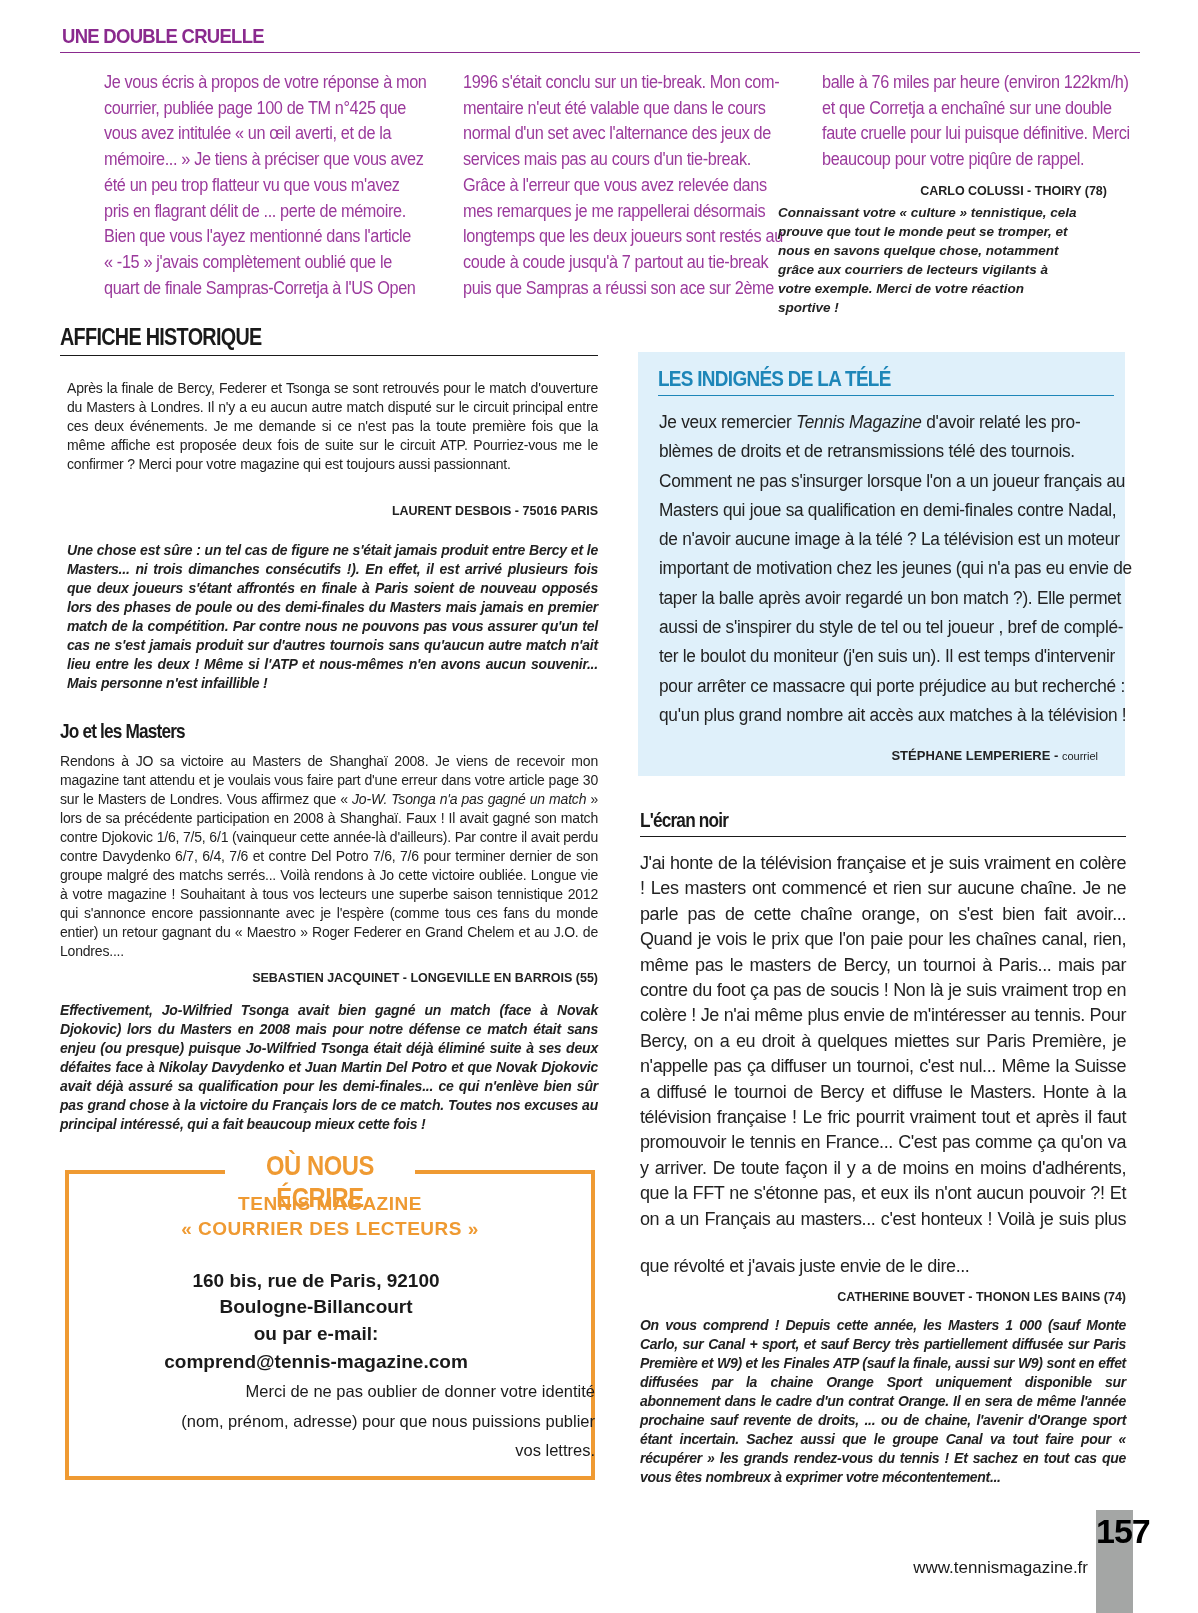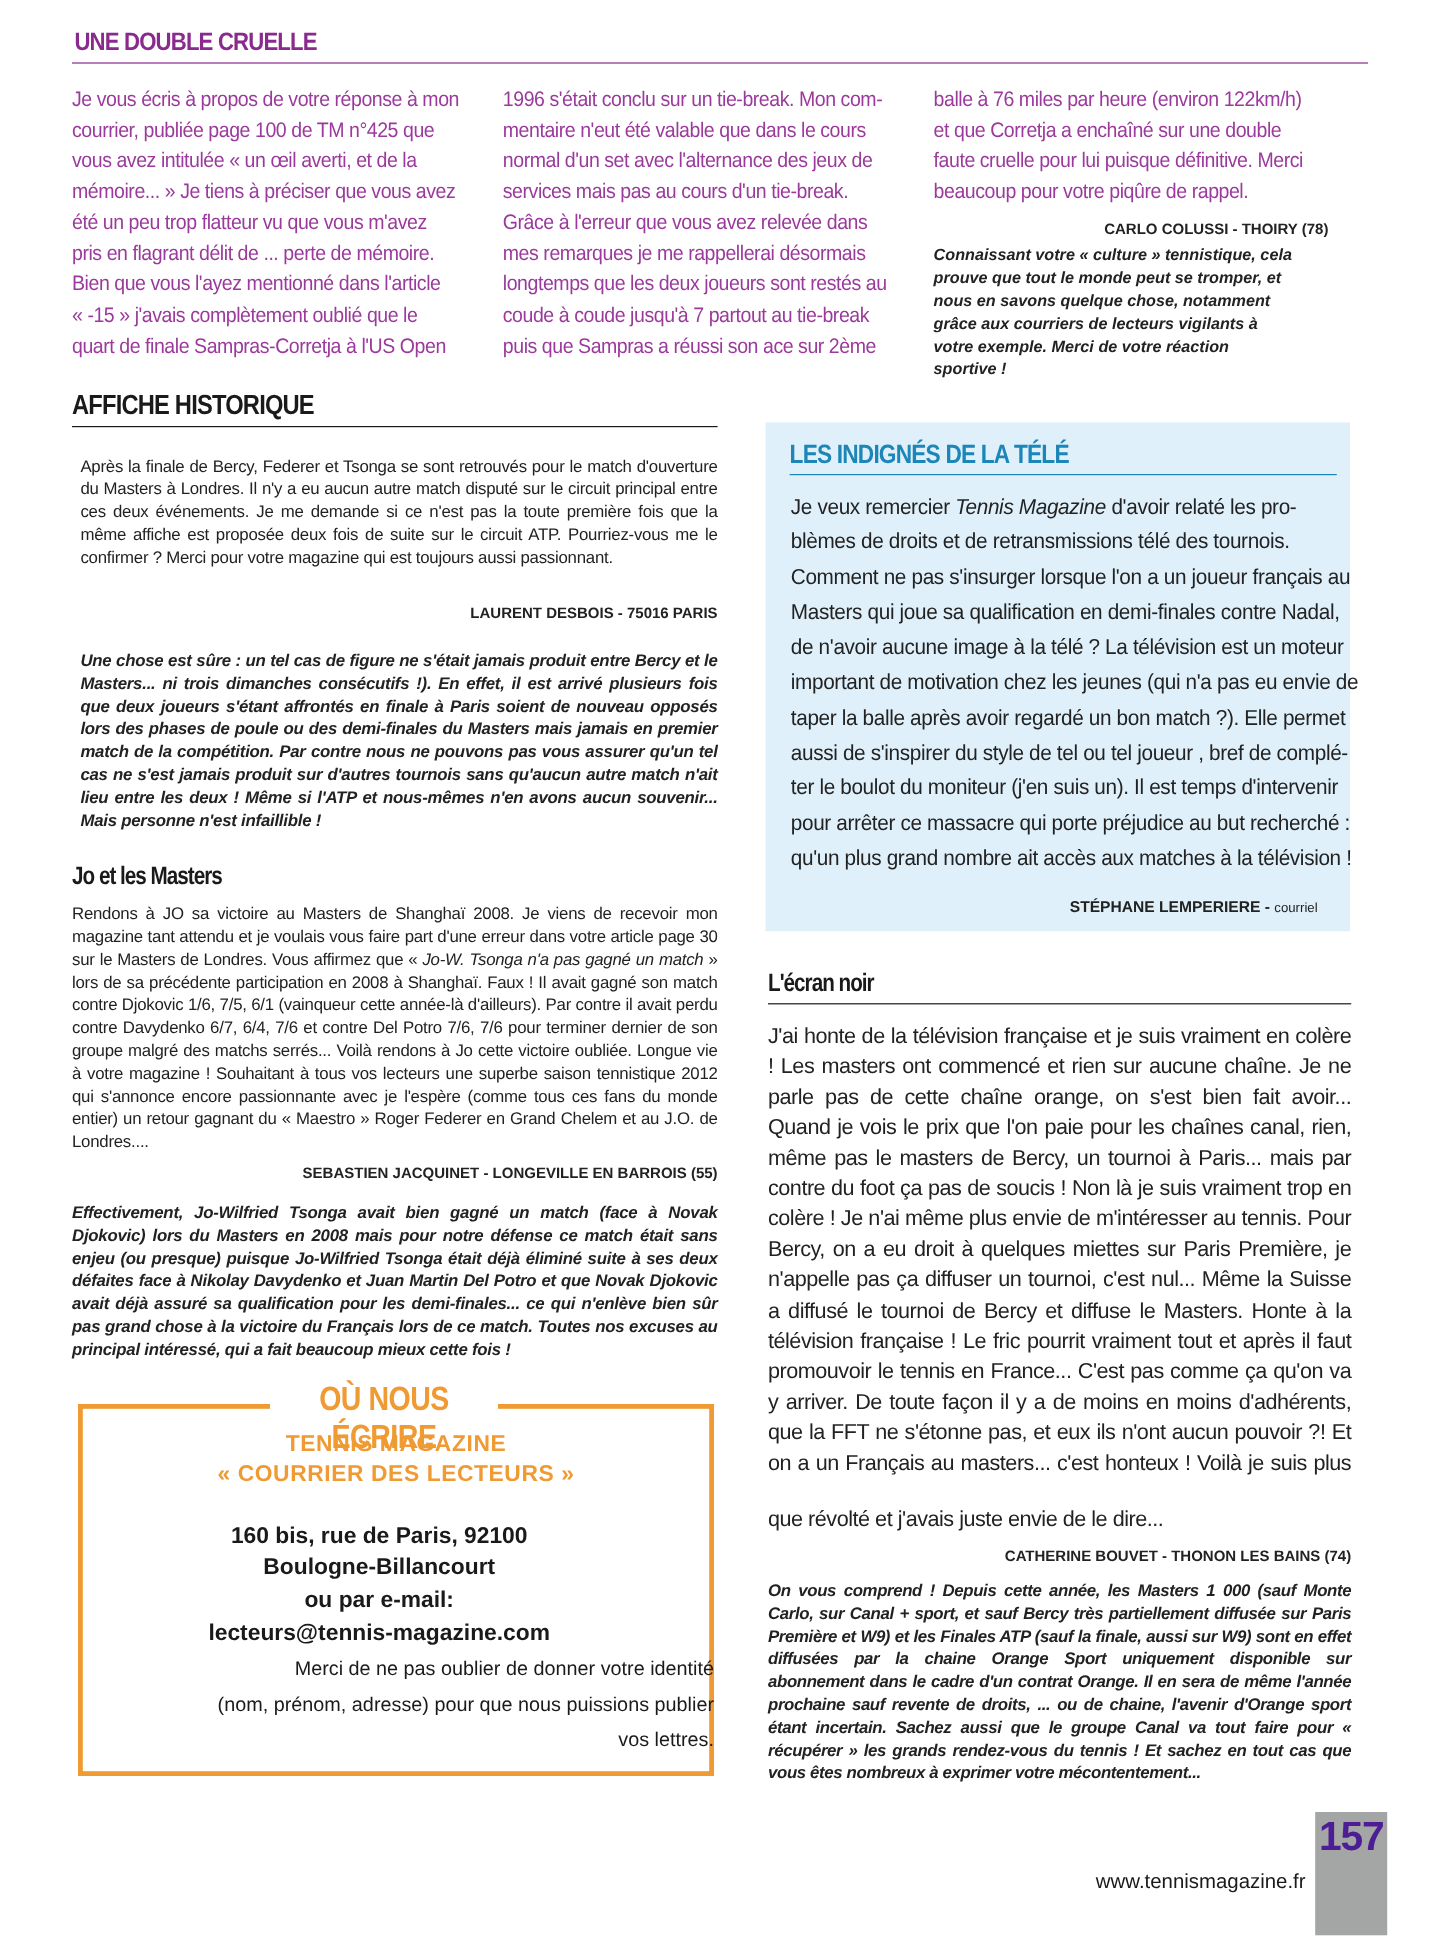--- a/index.html
+++ b/index.html
@@ -4,21 +4,21 @@
 <style>
   html, body { margin: 0; padding: 0; background: #ffffff; }
   body { width: 1198px; height: 1613px; position: relative; overflow: hidden;
          font-family: "Liberation Sans", "DejaVu Sans", sans-serif; color: #1a1a1a; }
   .abs { position: absolute; }
 
   
   .sec1-title { left: 62px; top: 24px; font-size: 21px; font-weight: bold; color: #8a2a8e;
                 letter-spacing: -0.8px; transform: scaleX(0.88); transform-origin: left; }
   .sec1-rule { left: 60px; top: 52px; width: 1080px; height: 0; border-top: 1.5px solid #8a2a8e; }
-  .sec1-col { top: 70px; font-size: 17.5px; line-height: 25.7px; color: #9b3a9c; letter-spacing: -0.4px; }
+  .sec1-col { top: 70px; font-size: 17.5px; line-height: 25.7px; color: #9b3a9c; letter-spacing: -0.4px; margin-left: 44px; }
   .sec1-col p { margin: 0; white-space: nowrap; transform: scaleX(0.93); transform-origin: left; }
   .reply-it { font-style: italic; font-weight: bold; color: #222; }
 
   .sig { font-weight: bold; font-size: 12.5px; color: #222; text-align: right; }
 
   
   .sec-title { font-size: 23px; font-weight: bold; color: #1a1a1a; letter-spacing: -0.8px;
                transform: scaleX(0.86); transform-origin: left; white-space: nowrap; }
   .rule-black { height: 0; border-top: 1px solid #1a1a1a; }
   .body-small { font-size: 14px; line-height: 19px; color: #222; text-align: justify; letter-spacing: -0.2px; }
@@ -45,21 +45,21 @@
   .blue-body { left: 659px; top: 408px; width: 460px; font-size: 18px; line-height: 29.3px; color: #222; letter-spacing: -0.3px; }
   .blue-body p { margin: 0; white-space: nowrap; transform: scaleX(0.96); transform-origin: left; }
 
   
   .ecran-body { left: 640px; top: 851px; width: 486px; font-size: 18px; line-height: 25.4px; color: #222;
                 text-align: justify; text-align-last: justify; letter-spacing: -0.4px; }
   .ecran-reply { left: 640px; top: 1316px; width: 486px; font-size: 14px; line-height: 19px; color: #222;
                  font-style: italic; font-weight: bold; text-align: justify; letter-spacing: -0.3px; }
 
   .footer-url { right: 110px; top: 1521px; font-size: 17px; font-weight: normal; color: #1a1a1a; margin-top: 37px; }
-  .page-num { left: 1096px; top: 1510px; width: 60px; height: 103px; background: #a4a6a5; color: #4c1d95;
+  .page-num { left: 1096px; top: 1510px; width: 37px; height: 103px; background: #a4a6a5; color: #000000;
               font-size: 34px; font-weight: bold; text-align: center; padding-top: 2px; box-sizing: border-box; letter-spacing: -1px; }
 </style>
 </head>
 <body>
 
 <div class="abs sec1-title">UNE DOUBLE CRUELLE</div>
 <div class="abs sec1-rule"></div>
 
 <div class="abs sec1-col" style="left:60px; width:340px;">
   <p>Je vous écris à propos de votre réponse à mon</p>
@@ -109,21 +109,21 @@
 
 <div class="abs orange-box"></div>
 <div class="abs orange-top-left"></div>
 <div class="abs orange-top-right"></div>
 <div class="abs orange-title">OÙ NOUS ÉCRIRE</div>
 <div class="abs orange-sub" style="top:1193px;">TENNIS MAGAZINE</div>
 <div class="abs orange-sub" style="top:1218px;">« COURRIER DES LECTEURS »</div>
 <div class="abs addr" style="top:1268px;">160 bis, rue de Paris, 92100</div>
 <div class="abs addr" style="top:1294px;">Boulogne-Billancourt</div>
 <div class="abs addr" style="top:1321px;">ou par e-mail:</div>
-<div class="abs addr" style="top:1349px;">lecteurs@tennis-magazine.com</div>
+<div class="abs addr" style="top:1349px;">comprend@tennis-magazine.com</div>
 <div class="abs addr-note" style="top:1377px;">Merci de ne pas oublier de donner votre identité</div>
 <div class="abs addr-note" style="top:1407px;">(nom, prénom, adresse) pour que nous puissions publier</div>
 <div class="abs addr-note" style="top:1436px;">vos lettres.</div>
 
 <div class="abs blue-box"></div>
 <div class="abs blue-title">LES INDIGNÉS DE LA TÉLÉ</div>
 <div class="abs blue-rule"></div>
 <div class="abs blue-body">
   <p><span>Je veux remercier </span><em>Tennis Magazine</em><span> d'avoir relaté les pro-</span></p>
   <p>blèmes de droits et de retransmissions télé des tournois.</p>

